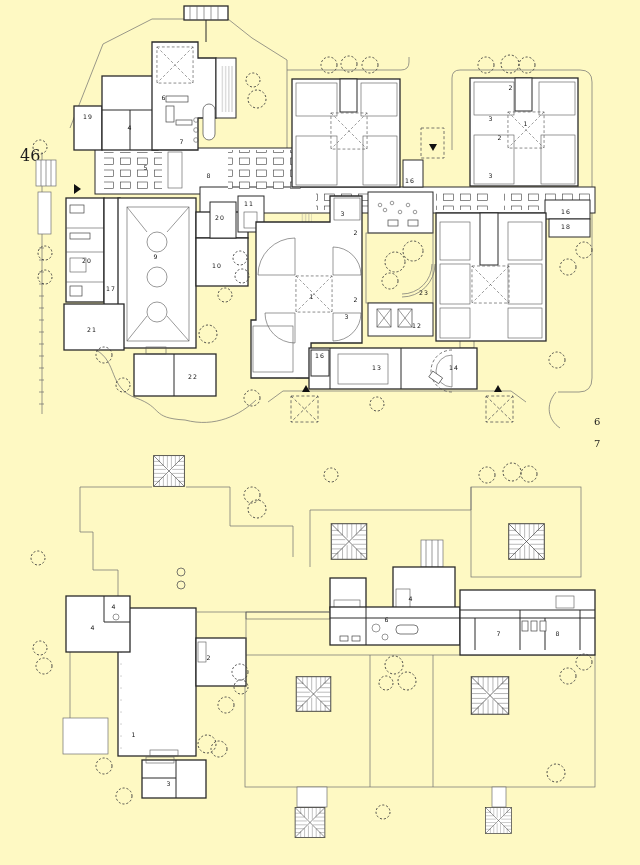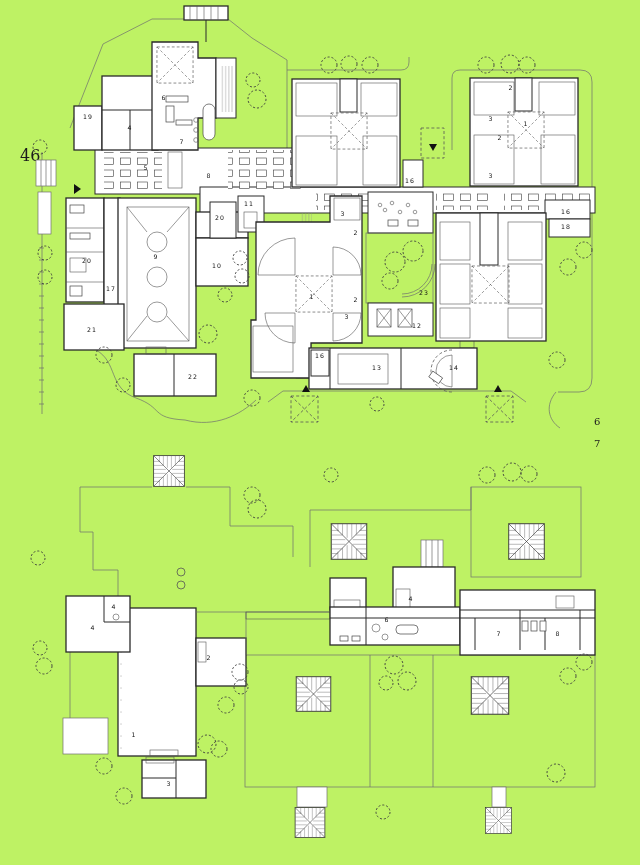--- a/index.html
+++ b/index.html
@@ -1,16 +1,16 @@
 <!DOCTYPE html>
 <html><head>
 <meta charset="utf-8">
 <style>
   html,body{margin:0;padding:0;background:#e8e8e4;}
-  .page{position:relative;width:640px;height:865px;background:#bef264;overflow:hidden;
+  .page{position:relative;width:640px;height:865px;background:#fef9c3;overflow:hidden;
         font-family:"DejaVu Serif", serif;}
   .page-number{position:absolute;left:20px;top:146px;font-size:16px;color:#1c1c1c;}
   .fig-num{position:absolute;font-size:10px;color:#1c1c1c;}
   .fig-6{left:594px;top:416px;}
   .fig-7{left:594px;top:438px;}
   svg{position:absolute;left:0;top:0;}
   .w{fill:#ffffff;stroke:#2a2a2a;stroke-width:1.3;}       
   .w2{fill:#ffffff;stroke:#2a2a2a;stroke-width:1;}
   .ln{fill:none;stroke:#2a2a2a;stroke-width:1;}
   .tn{fill:none;stroke:#6f6f6f;stroke-width:0.7;}          

